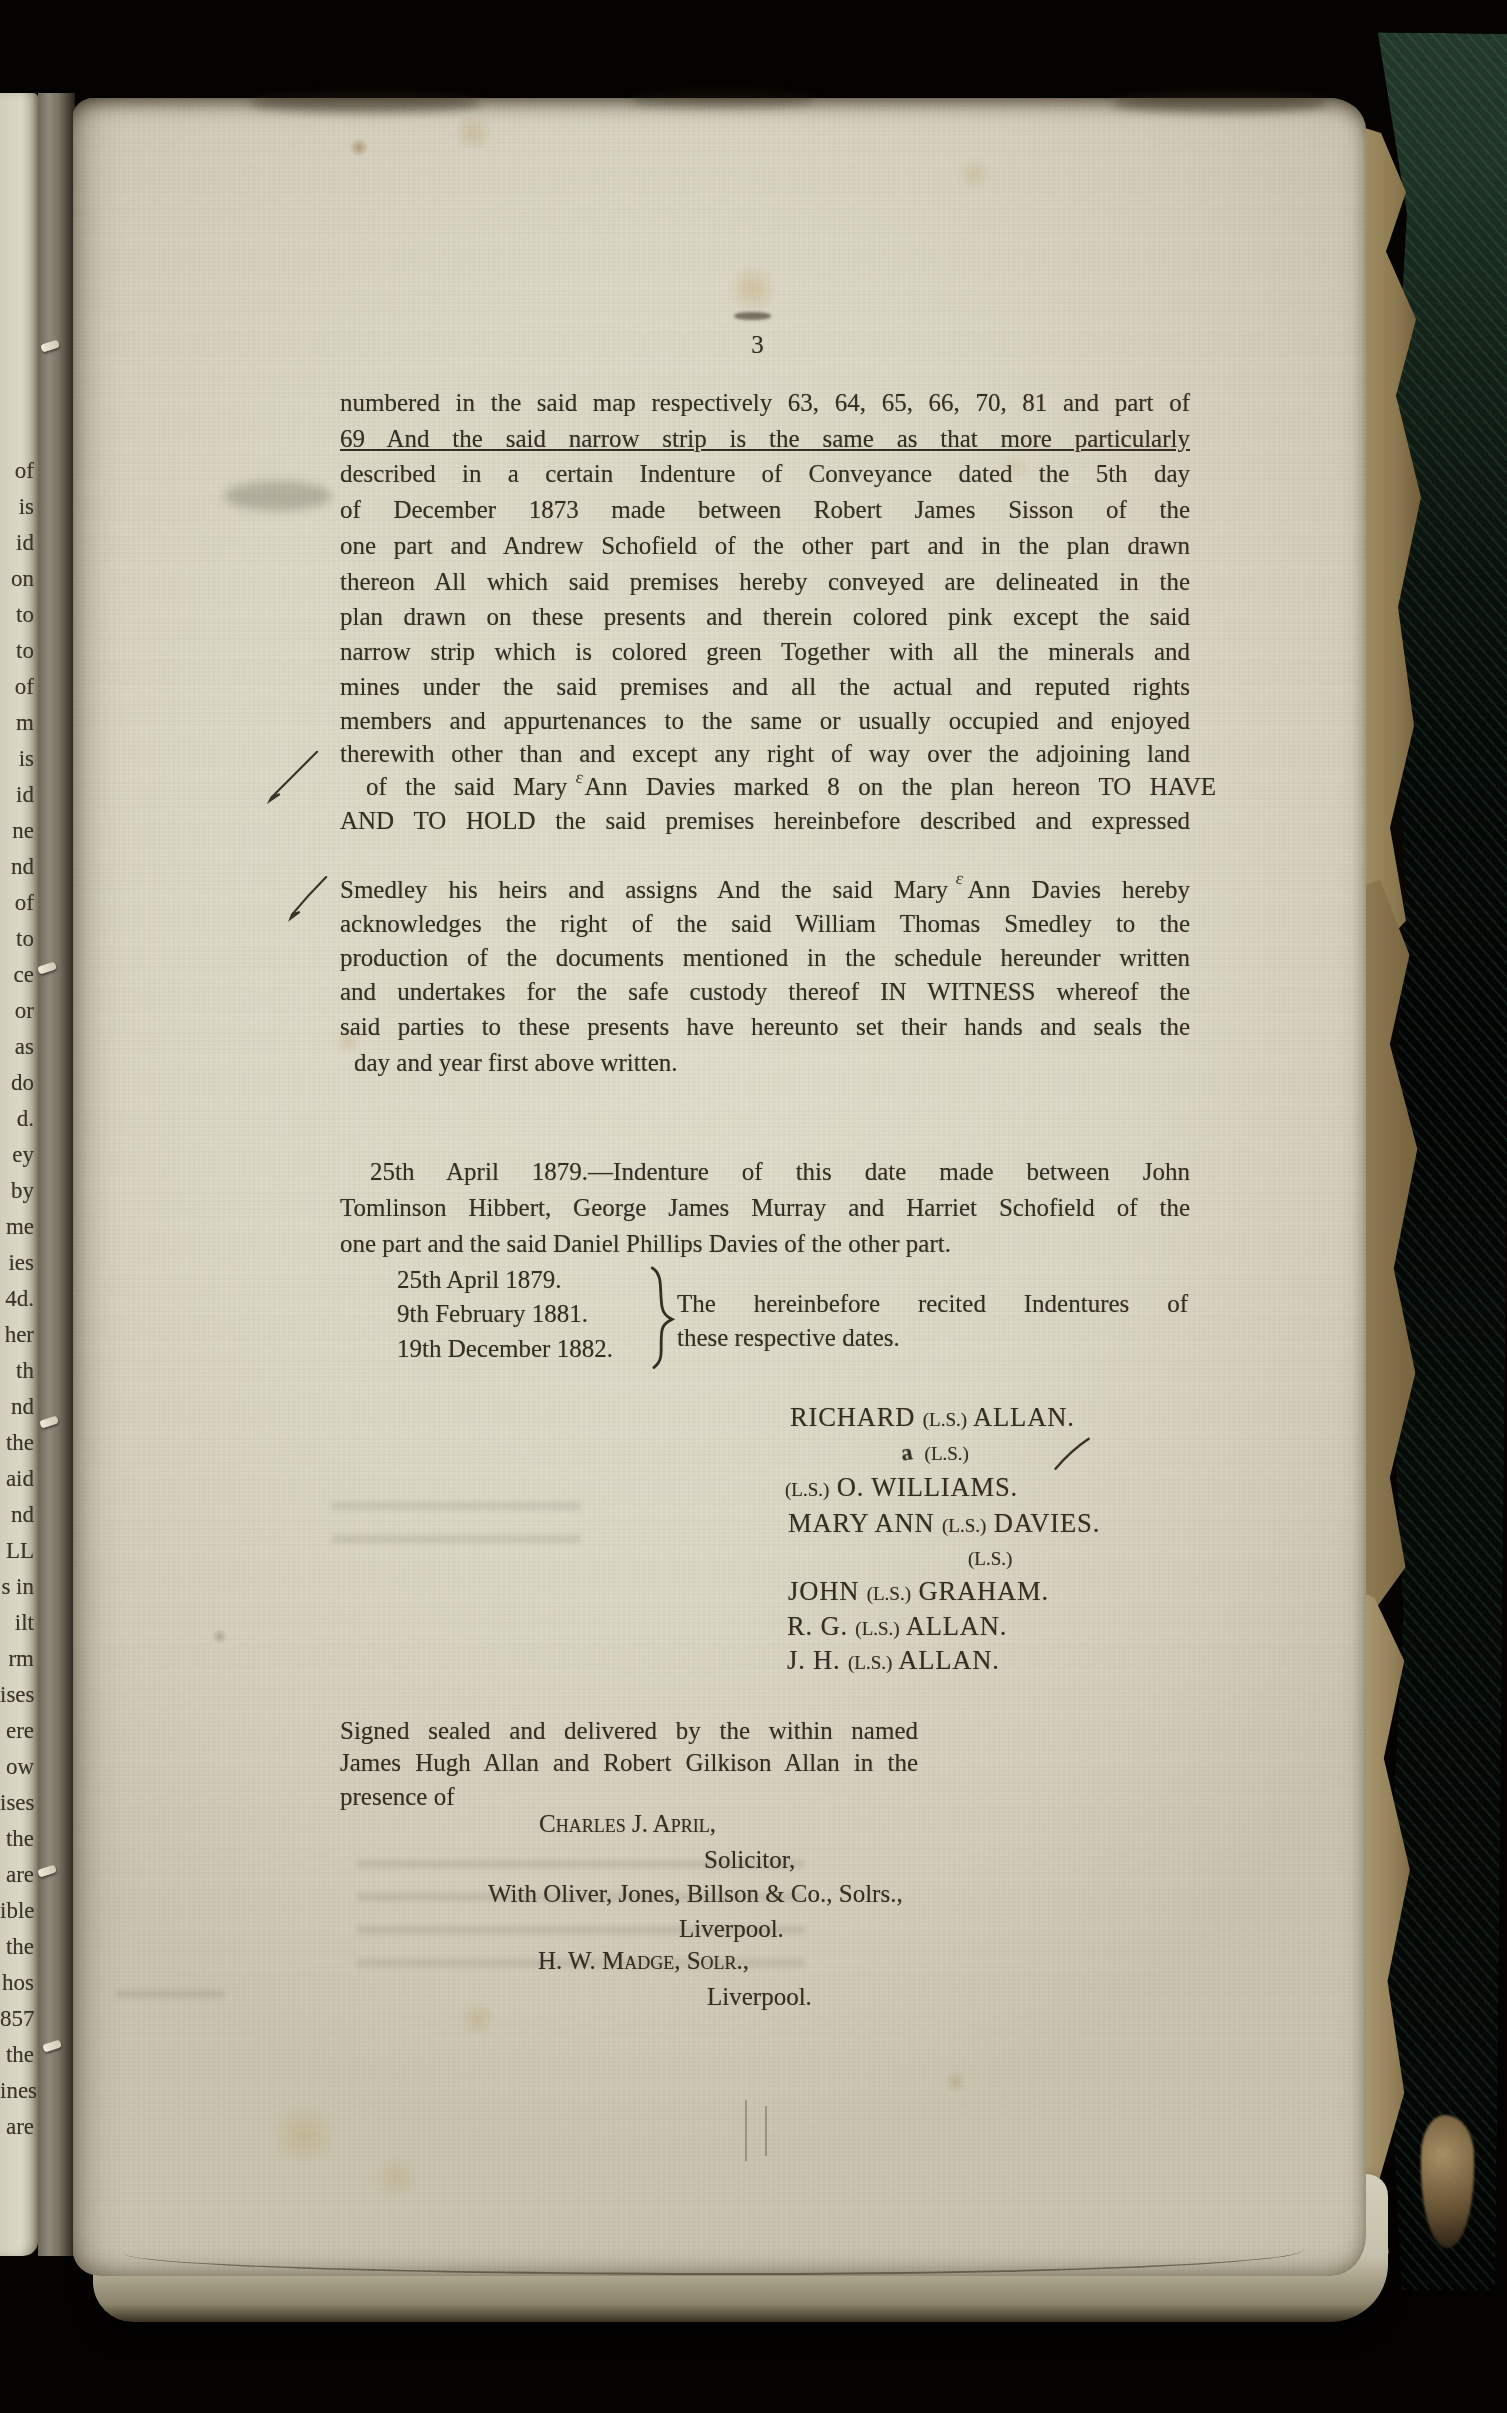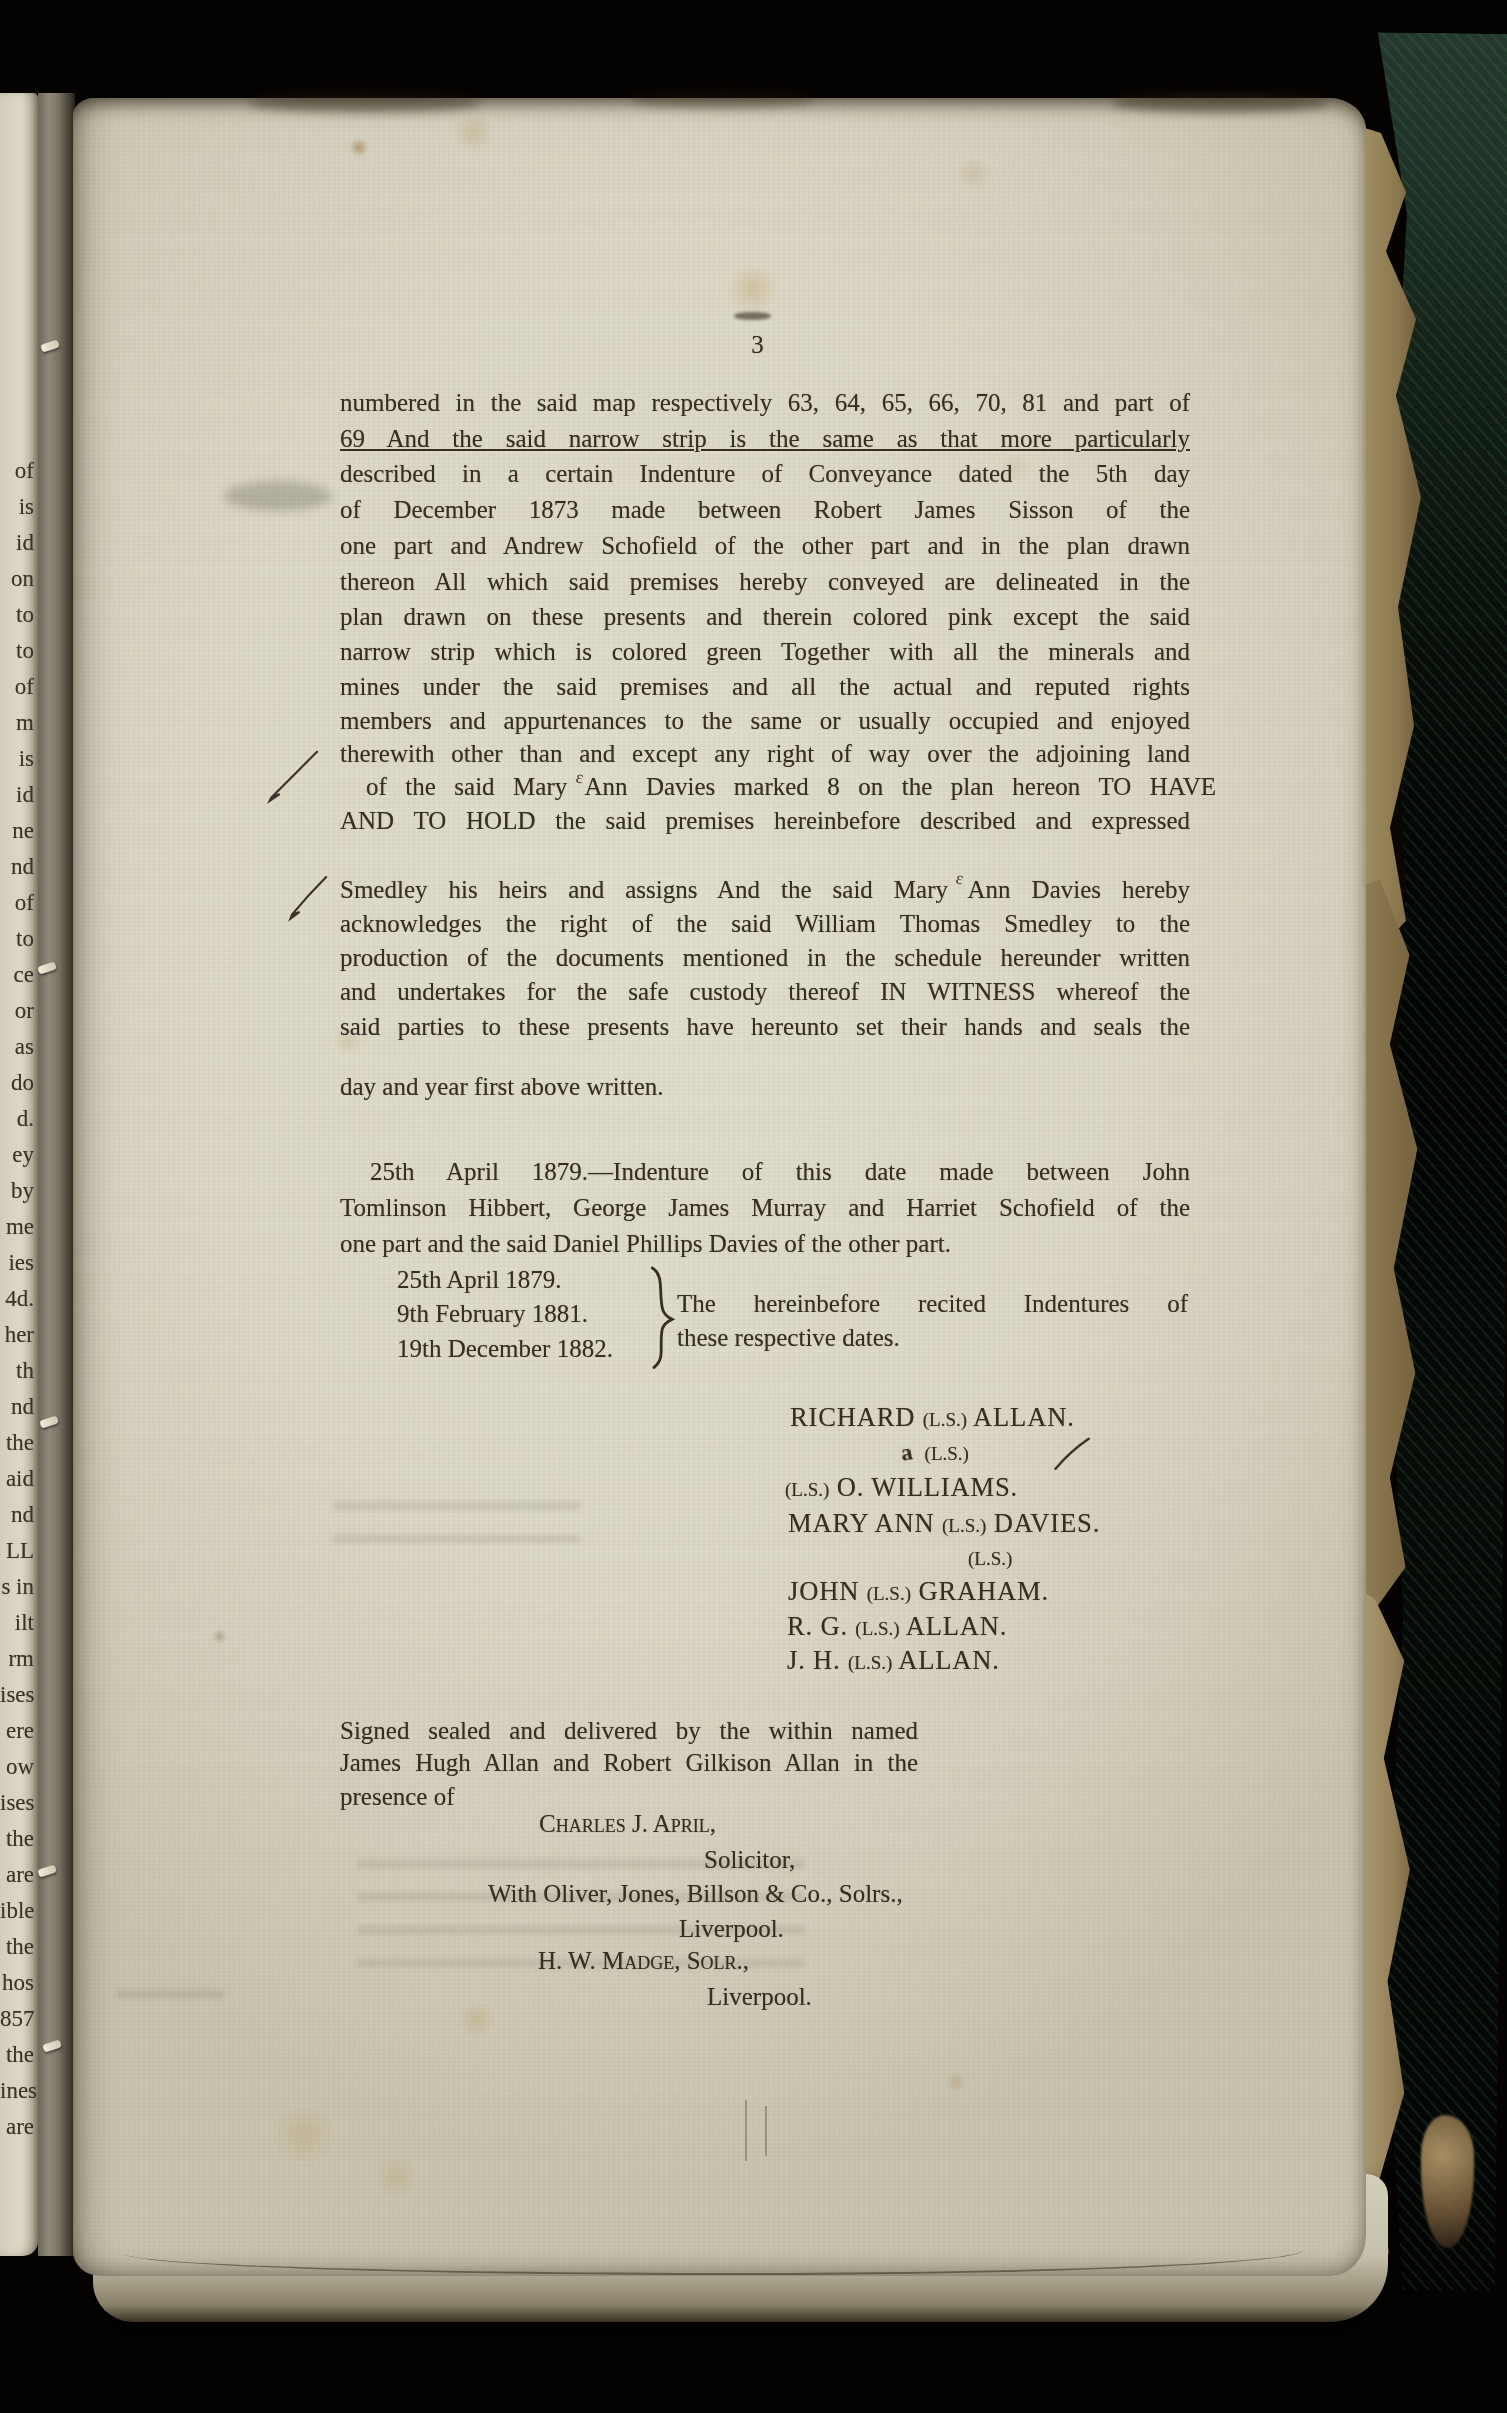--- a/index.html
+++ b/index.html
@@ -185,21 +185,21 @@
   <div class="ln jl" style="top:669px;">mines under the said premises and all the actual and reputed rights</div>
   <div class="ln jl" style="top:703px;">members and appurtenances to the same or usually occupied and enjoyed</div>
   <div class="ln jl" style="top:736px;">therewith other than and except any right of way over the adjoining land</div>
   <div class="ln jl" style="top:769px;margin-left:26px;">of the said Mary Ann Davies marked 8 on the plan hereon  TO HAVE</div>
   <div class="ln jl" style="top:803px;">AND TO HOLD the said premises hereinbefore described and expressed</div>
   <div class="ln jl" style="top:872px;">Smedley his heirs and assigns  And the said Mary Ann Davies hereby</div>
   <div class="ln jl" style="top:906px;">acknowledges the right of the said William Thomas Smedley to the</div>
   <div class="ln jl" style="top:940px;">production of the documents mentioned in the schedule hereunder written</div>
   <div class="ln jl" style="top:974px;">and undertakes for the safe custody thereof  IN WITNESS whereof the</div>
   <div class="ln jl" style="top:1009px;">said parties to these presents have hereunto set their hands and seals the</div>
-  <div class="ln" style="left:340px;top:1045px;margin-top:24px;">day and year first above written.</div>
+  <div class="ln" style="left:354px;top:1045px;">day and year first above written.</div>
 
   <div class="ln jl indent" style="top:1154px;">25th April 1879.—Indenture of this date made between John</div>
   <div class="ln jl" style="top:1190px;">Tomlinson Hibbert, George James Murray and Harriet Schofield of the</div>
   <div class="ln" style="left:340px;top:1226px;">one part and the said Daniel Phillips Davies of the other part.</div>
 
   <div class="ln" style="left:397px;top:1262px;">25th April 1879.</div>
   <div class="ln" style="left:397px;top:1296px;">9th February 1881.</div>
   <div class="ln" style="left:397px;top:1331px;">19th December 1882.</div>
   <svg class="marks" width="1507" height="2413" viewBox="0 0 1816 2908">
     <path d="M786,1528 C800,1536 794,1556 798,1576 C800,1586 808,1589 810,1590 C808,1591 800,1594 798,1602 C794,1622 802,1638 788,1648" fill="none" stroke="#352e24" stroke-width="3.4" stroke-linecap="round"></path>

